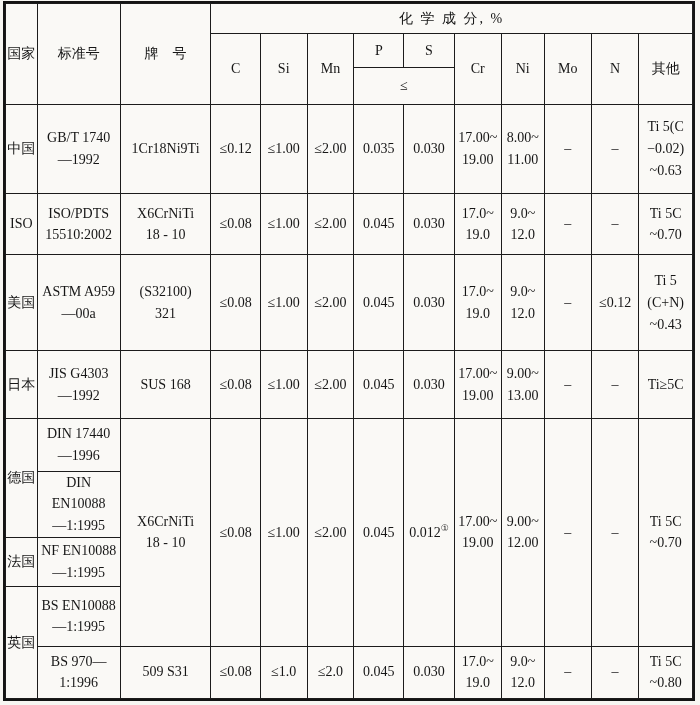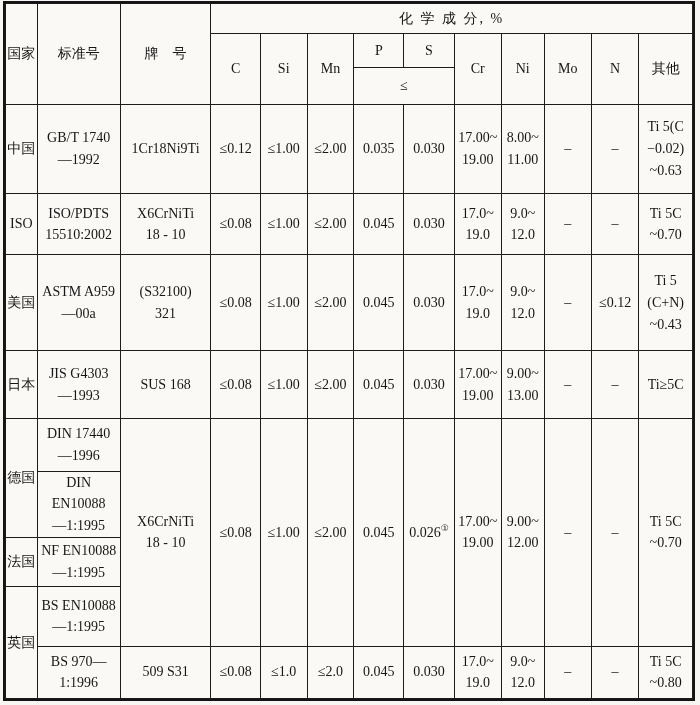--- a/index.html
+++ b/index.html
@@ -174,21 +174,21 @@
       <td class="vals">–</td>
       <td class="vals">≤0.12</td>
       <td class="vals">Ti 5
 (C+N)
 ~0.43</td>
     </tr>
 
     <tr class="r-japan">
       <td class="cjk">日本</td>
       <td>JIS G4303
-—1993</td>
+—1992</td>
       <td>SUS 168</td>
       <td class="vals">≤0.08</td>
       <td class="vals">≤1.00</td>
       <td class="vals">≤2.00</td>
       <td class="vals">0.045</td>
       <td class="vals">0.030</td>
       <td class="vals">17.00~
 19.00</td>
       <td class="vals">9.00~
 13.00</td>
@@ -200,21 +200,21 @@
     <tr class="r-eu1">
       <td class="cjk" rowspan="2">德国</td>
       <td>DIN 17440
 —1996</td>
       <td rowspan="4">X6CrNiTi
 18 - 10</td>
       <td class="vals" rowspan="4">≤0.08</td>
       <td class="vals" rowspan="4">≤1.00</td>
       <td class="vals" rowspan="4">≤2.00</td>
       <td class="vals" rowspan="4">0.045</td>
-      <td class="vals" rowspan="4"><span>0.026</span><sup class="fnote">①</sup></td>
+      <td class="vals" rowspan="4"><span>0.012</span><sup class="fnote">①</sup></td>
       <td class="vals" rowspan="4">17.00~
 19.00</td>
       <td class="vals" rowspan="4">9.00~
 12.00</td>
       <td class="vals" rowspan="4">–</td>
       <td class="vals" rowspan="4">–</td>
       <td class="vals" rowspan="4">Ti 5C
 ~0.70</td>
     </tr>
 

